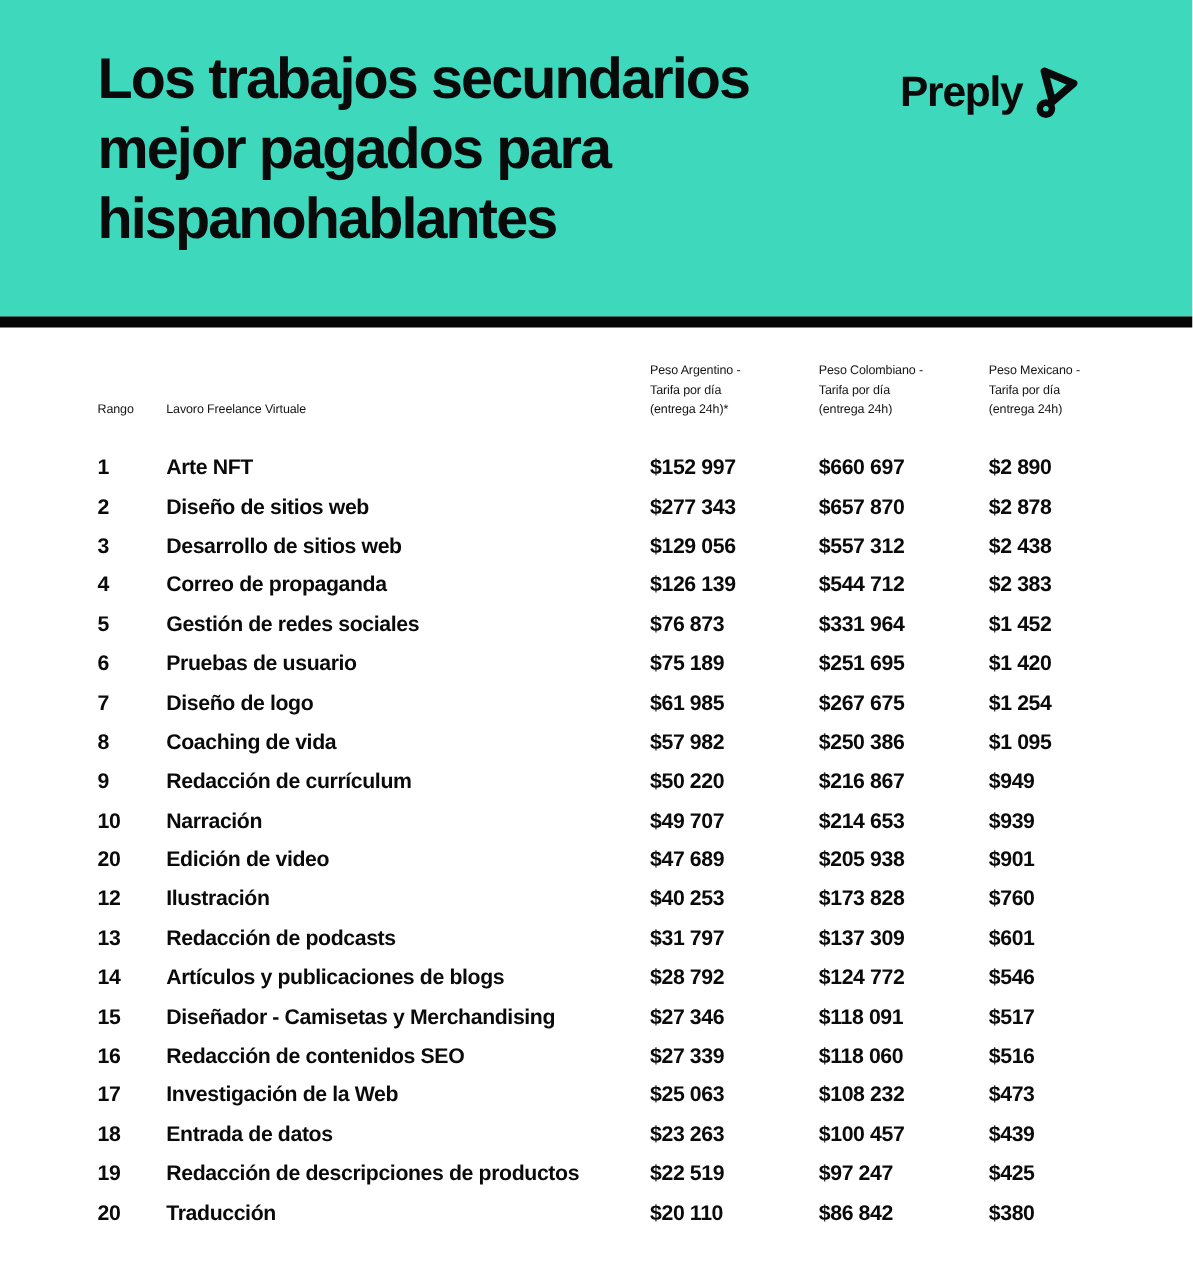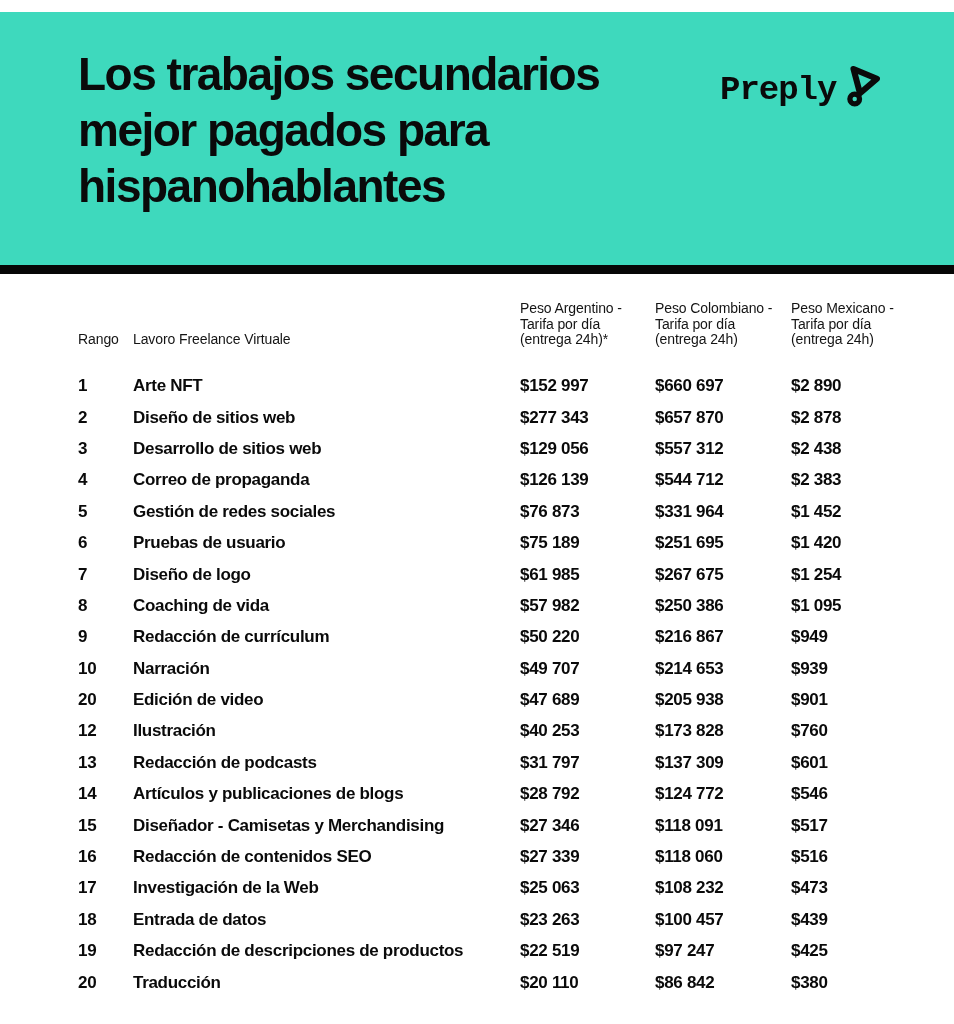--- a/index.html
+++ b/index.html
@@ -14,43 +14,41 @@
     color: #0b0b0b;
     overflow: hidden;
     position: relative;
   }
   
   .hero {
     position: relative;
     width: 954px;
     height: 253px;
     background: #3ed9bd;
-    margin-top: 12px;
   }
   .title {
     position: absolute;
     left: 78px;
     top: 34px;
     margin: 0;
     font-size: 46px;
     line-height: 56px;
     font-weight: 800;
     letter-spacing: -1.5px;
     color: #0a0a0a;
     display: flex;
     flex-direction: column;
   }
   .brand {
     position: absolute;
     left: 720px;
     top: 50px;
     display: flex;
-    align-items: flex-end;
+    align-items: center;
     gap: 7px;
-    font-family: Liberation Mono, monospace;
   }
   .brand-name {
     font-size: 34px;
     line-height: 40px;
     font-weight: 800;
     letter-spacing: -1px;
     color: #0a0a0a;
   }
   .brand-icon {
     width: 42px;
@@ -77,21 +75,21 @@
   col.c-ars  { width: 135px; }
   col.c-cop  { width: 136px; }
   col.c-mxn  { width: 145px; }
   th, td {
     padding: 0;
     text-align: left;
     border: none;
   }
   thead th {
     font-weight: 400;
-    font-size: 14px;
+    font-size: 10px;
     line-height: 15.5px;
     letter-spacing: -0.1px;
     vertical-align: bottom;
     white-space: pre-line;
     padding-bottom: 23px;
     color: #141414;
   }
   tbody td {
     height: 31.4px;
     vertical-align: middle;

